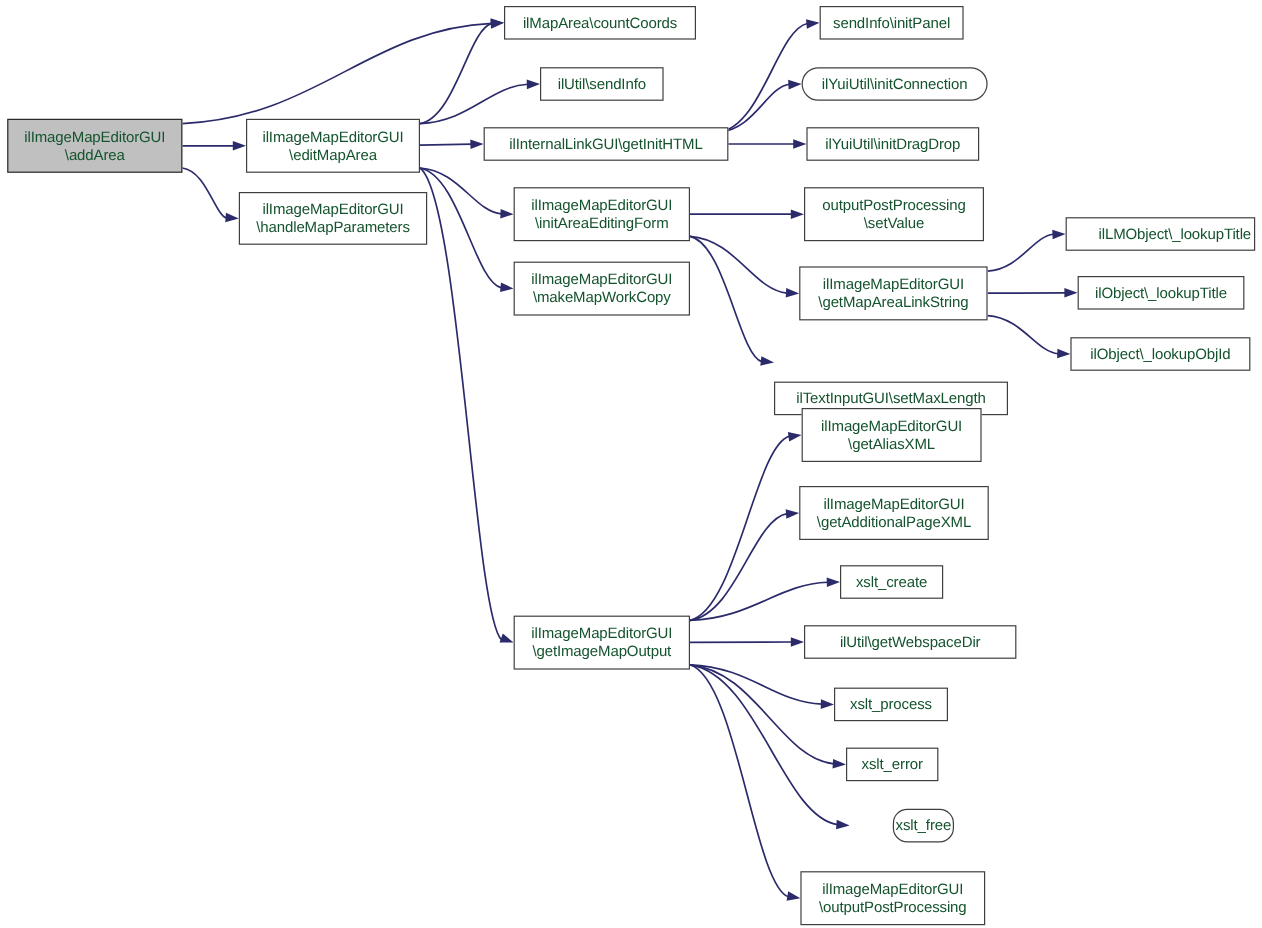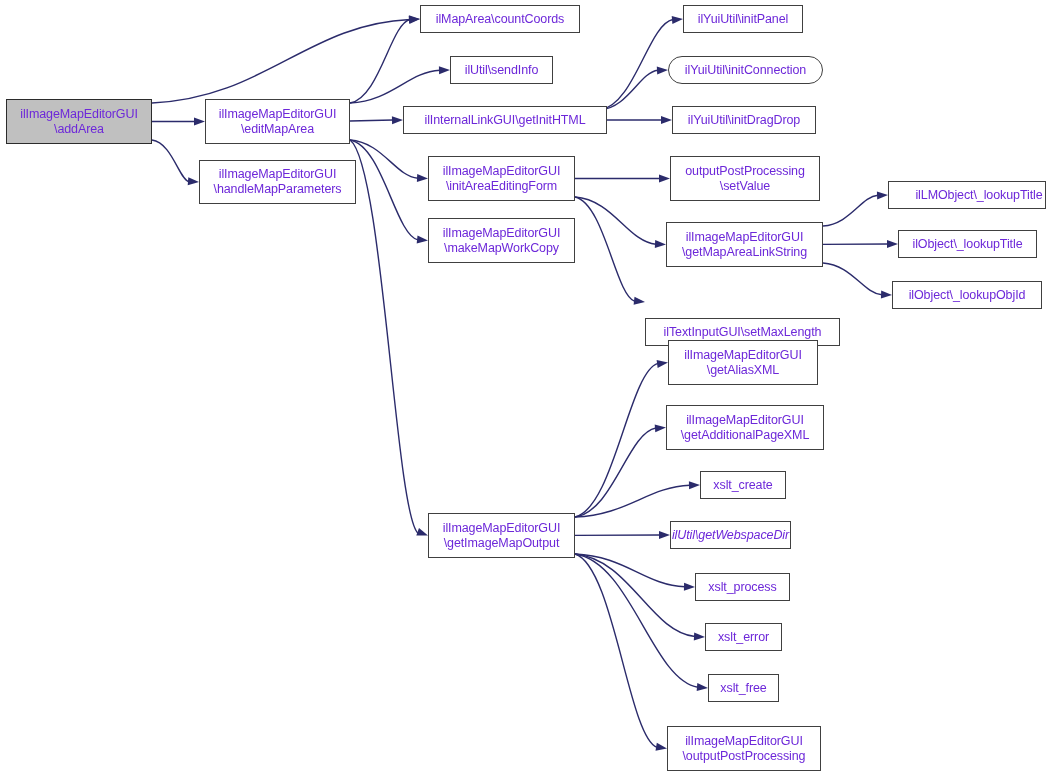--- a/index.html
+++ b/index.html
@@ -30,21 +30,21 @@
     box-sizing: border-box;
     border: 1px solid #404040;
     background: #ffffff;
     display: flex;
     align-items: center;
     justify-content: center;
     text-align: center;
     font-family: "Liberation Sans", sans-serif;
     font-size: 12.5px;
     line-height: 15px;
-    color: #6d28d9;
+    color: #14532d;
     white-space: pre;
     letter-spacing: -0.1px;
   }
   .node-box.root {
     background: #c0c0c0;
     border: 1px solid #2b2b2b;
   }
   .node-label {
     display: block;
     padding: 0 5px;
@@ -120,21 +120,21 @@
   <div id="node-layer">
       <div class="node-box root" style="left: 6px; top: 99px; width: 146px; height: 45px;"><span class="node-label">ilImageMapEditorGUI
 \addArea</span></div>
       <div class="node-box" style="left: 205px; top: 99px; width: 145px; height: 45px;"><span class="node-label">ilImageMapEditorGUI
 \editMapArea</span></div>
       <div class="node-box" style="left: 199px; top: 160px; width: 157px; height: 44px;"><span class="node-label">ilImageMapEditorGUI
 \handleMapParameters</span></div>
       <div class="node-box" style="left: 420px; top: 5px; width: 160px; height: 28px;"><span class="node-label">ilMapArea\countCoords</span></div>
       <div class="node-box" style="left: 450px; top: 56px; width: 103px; height: 28px;"><span class="node-label">ilUtil\sendInfo</span></div>
       <div class="node-box" style="left: 403px; top: 106px; width: 204px; height: 28px;"><span class="node-label">ilInternalLinkGUI\getInitHTML</span></div>
-      <div class="node-box" style="left: 683px; top: 5px; width: 120px; height: 28px;"><span class="node-label">ilYuiUtil\initPanel</span></div>
+      <div class="node-box" style="left: 683px; top: 5px; width: 120px; height: 28px;"><span class="node-label">sendInfo\initPanel</span></div>
       <div class="node-box" style="left: 668px; top: 56px; width: 155px; height: 28px; border-radius: 14px;"><span class="node-label">ilYuiUtil\initConnection</span></div>
       <div class="node-box" style="left: 672px; top: 106px; width: 144px; height: 28px;"><span class="node-label">ilYuiUtil\initDragDrop</span></div>
       <div class="node-box" style="left: 428px; top: 156px; width: 147px; height: 45px;"><span class="node-label">ilImageMapEditorGUI
 \initAreaEditingForm</span></div>
       <div class="node-box" style="left: 428px; top: 218px; width: 147px; height: 45px;"><span class="node-label">ilImageMapEditorGUI
 \makeMapWorkCopy</span></div>
       <div class="node-box" style="left: 670px; top: 156px; width: 150px; height: 45px;"><span class="node-label">outputPostProcessing
 \setValue</span></div>
       <div class="node-box" style="left: 666px; top: 222px; width: 157px; height: 45px;"><span class="node-label">ilImageMapEditorGUI
 \getMapAreaLinkString</span></div>
@@ -142,20 +142,20 @@
       <div class="node-box" style="left: 888px; top: 181px; width: 158px; height: 28px; padding-left: 24px;"><span class="node-label">ilLMObject\_lookupTitle</span></div>
       <div class="node-box" style="left: 898px; top: 230px; width: 139px; height: 28px;"><span class="node-label">ilObject\_lookupTitle</span></div>
       <div class="node-box" style="left: 892px; top: 281px; width: 150px; height: 28px;"><span class="node-label">ilObject\_lookupObjId</span></div>
       <div class="node-box" style="left: 428px; top: 513px; width: 147px; height: 45px;"><span class="node-label">ilImageMapEditorGUI
 \getImageMapOutput</span></div>
       <div class="node-box" style="left: 668px; top: 340px; width: 150px; height: 45px;"><span class="node-label">ilImageMapEditorGUI
 \getAliasXML</span></div>
       <div class="node-box" style="left: 666px; top: 405px; width: 158px; height: 45px;"><span class="node-label">ilImageMapEditorGUI
 \getAdditionalPageXML</span></div>
       <div class="node-box" style="left: 700px; top: 471px; width: 86px; height: 28px;"><span class="node-label">xslt_create</span></div>
-      <div class="node-box" style="left: 670px; top: 521px; width: 121px; height: 28px; font-style: italic;"><span class="node-label">ilUtil\getWebspaceDir</span></div>
+      <div class="node-box" style="left: 670px; top: 521px; width: 177px; height: 28px;"><span class="node-label">ilUtil\getWebspaceDir</span></div>
       <div class="node-box" style="left: 695px; top: 573px; width: 95px; height: 28px;"><span class="node-label">xslt_process</span></div>
       <div class="node-box" style="left: 705px; top: 623px; width: 77px; height: 28px;"><span class="node-label">xslt_error</span></div>
-      <div class="node-box" style="left: 708px; top: 674px; width: 71px; height: 28px;"><span class="node-label">xslt_free</span></div>
+      <div class="node-box" style="left: 744px; top: 674px; width: 51px; height: 28px; border-radius: 12px;"><span class="node-label">xslt_free</span></div>
       <div class="node-box" style="left: 667px; top: 726px; width: 154px; height: 45px;"><span class="node-label">ilImageMapEditorGUI
 \outputPostProcessing</span></div>
     </div>
 </div>
 
 </body></html>

